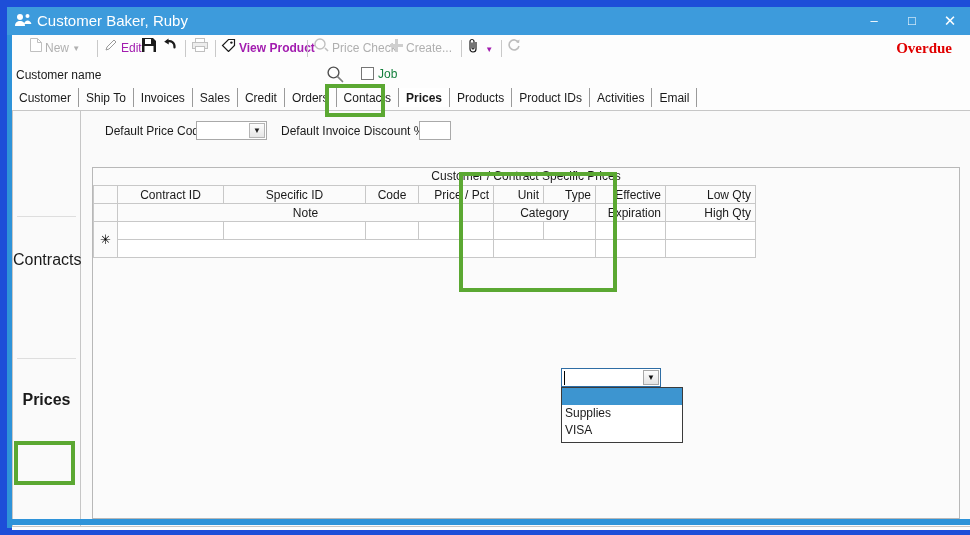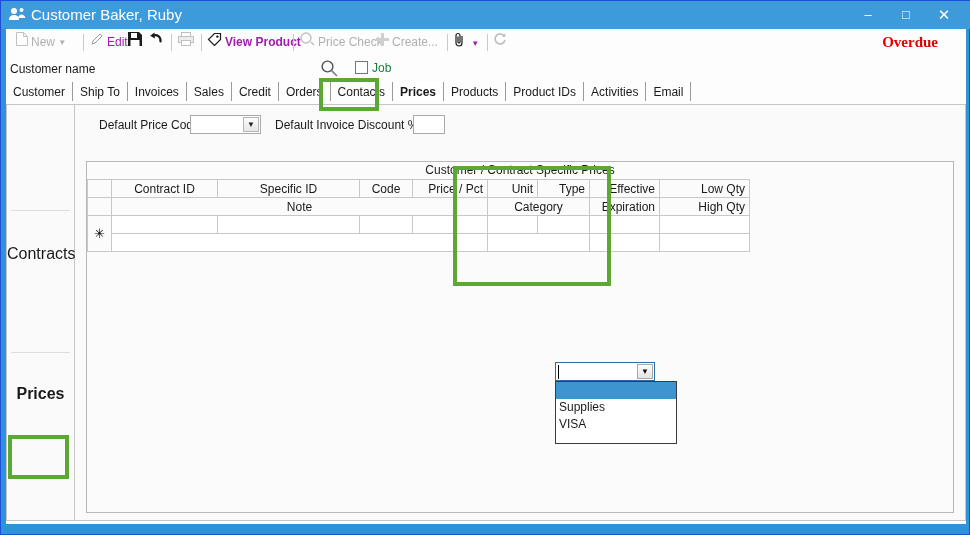--- a/index.html
+++ b/index.html
@@ -10,21 +10,21 @@
     font-size: 12px;
     overflow: hidden;
     background: #ffffff;
   }
 
   
   #window {
     position: absolute; left: 0; top: 0;
     width: 970px; height: 535px;
     background: #2e93d9;
-    border: 1px solid #1d4ed8;
+    border: 7px solid #1d4ed8;
   }
   #titlebar {
     position: absolute; left: 0; top: 0;
     width: 970px; height: 28px;
     background: #3d9bdc;
     color: #ffffff;
   }
   #title-icon {
     position: absolute; left: 8px; top: 6px;
     width: 18px; height: 16px;
@@ -51,21 +51,21 @@
   #client {
     position: absolute; left: 5px; top: 28px;
     width: 960px; height: 495px;
     background: #fdfdfd;
     border: none;
     overflow: hidden;
   }
 
   
   #toolbar {
-    position: absolute; left: 4px; top: 0;
+    position: absolute; left: 12px; top: 0;
     width: 932px; height: 27px;
     background: #fdfdfd;
   }
   .tb-item {
     position: absolute; top: 3px; height: 21px;
     line-height: 21px;
     white-space: nowrap;
     color: #a21caf;
     font-size: 12px;
   }
@@ -261,21 +261,21 @@
   #cat-btn {
     position: absolute; right: 1px; top: 1px;
     width: 16px; height: 15px;
     background: linear-gradient(#fdfdfd,#e3e3e3);
     border: 1px solid #a8a8a8;
     text-align: center; line-height: 13px;
     font-size: 8px; color: #101010;
   }
   #cat-list {
     position: absolute; left: 468px; top: 219px;
-    width: 122px; height: 63px;
+    width: 122px; height: 56px;
     background: #ffffff;
     border: 1px solid #3b3b3b;
     z-index: 30;
   }
   .cat-opt {
     height: 17px; line-height: 16px;
     padding-left: 3px;
     font-size: 12px;
     color: #1a1a1a;
     cursor: default;

